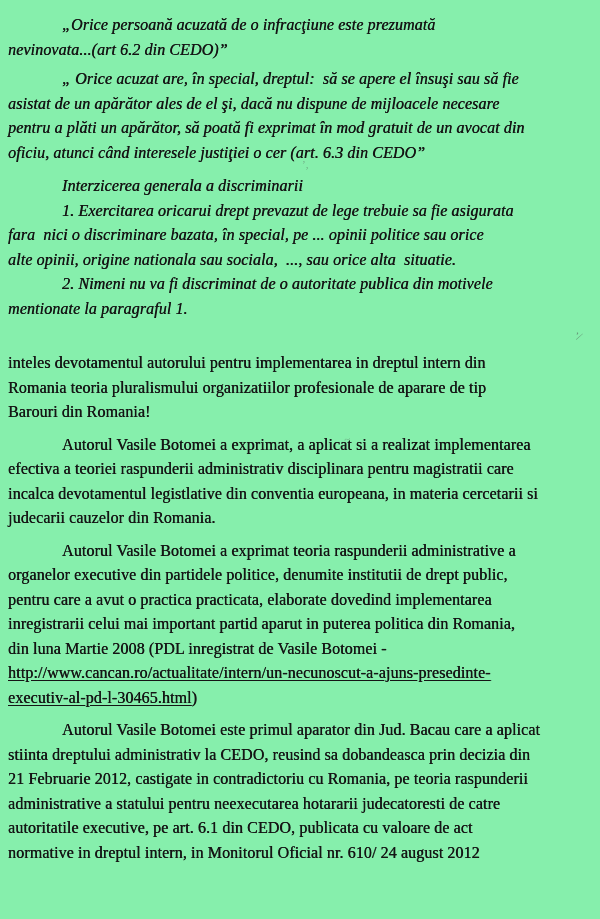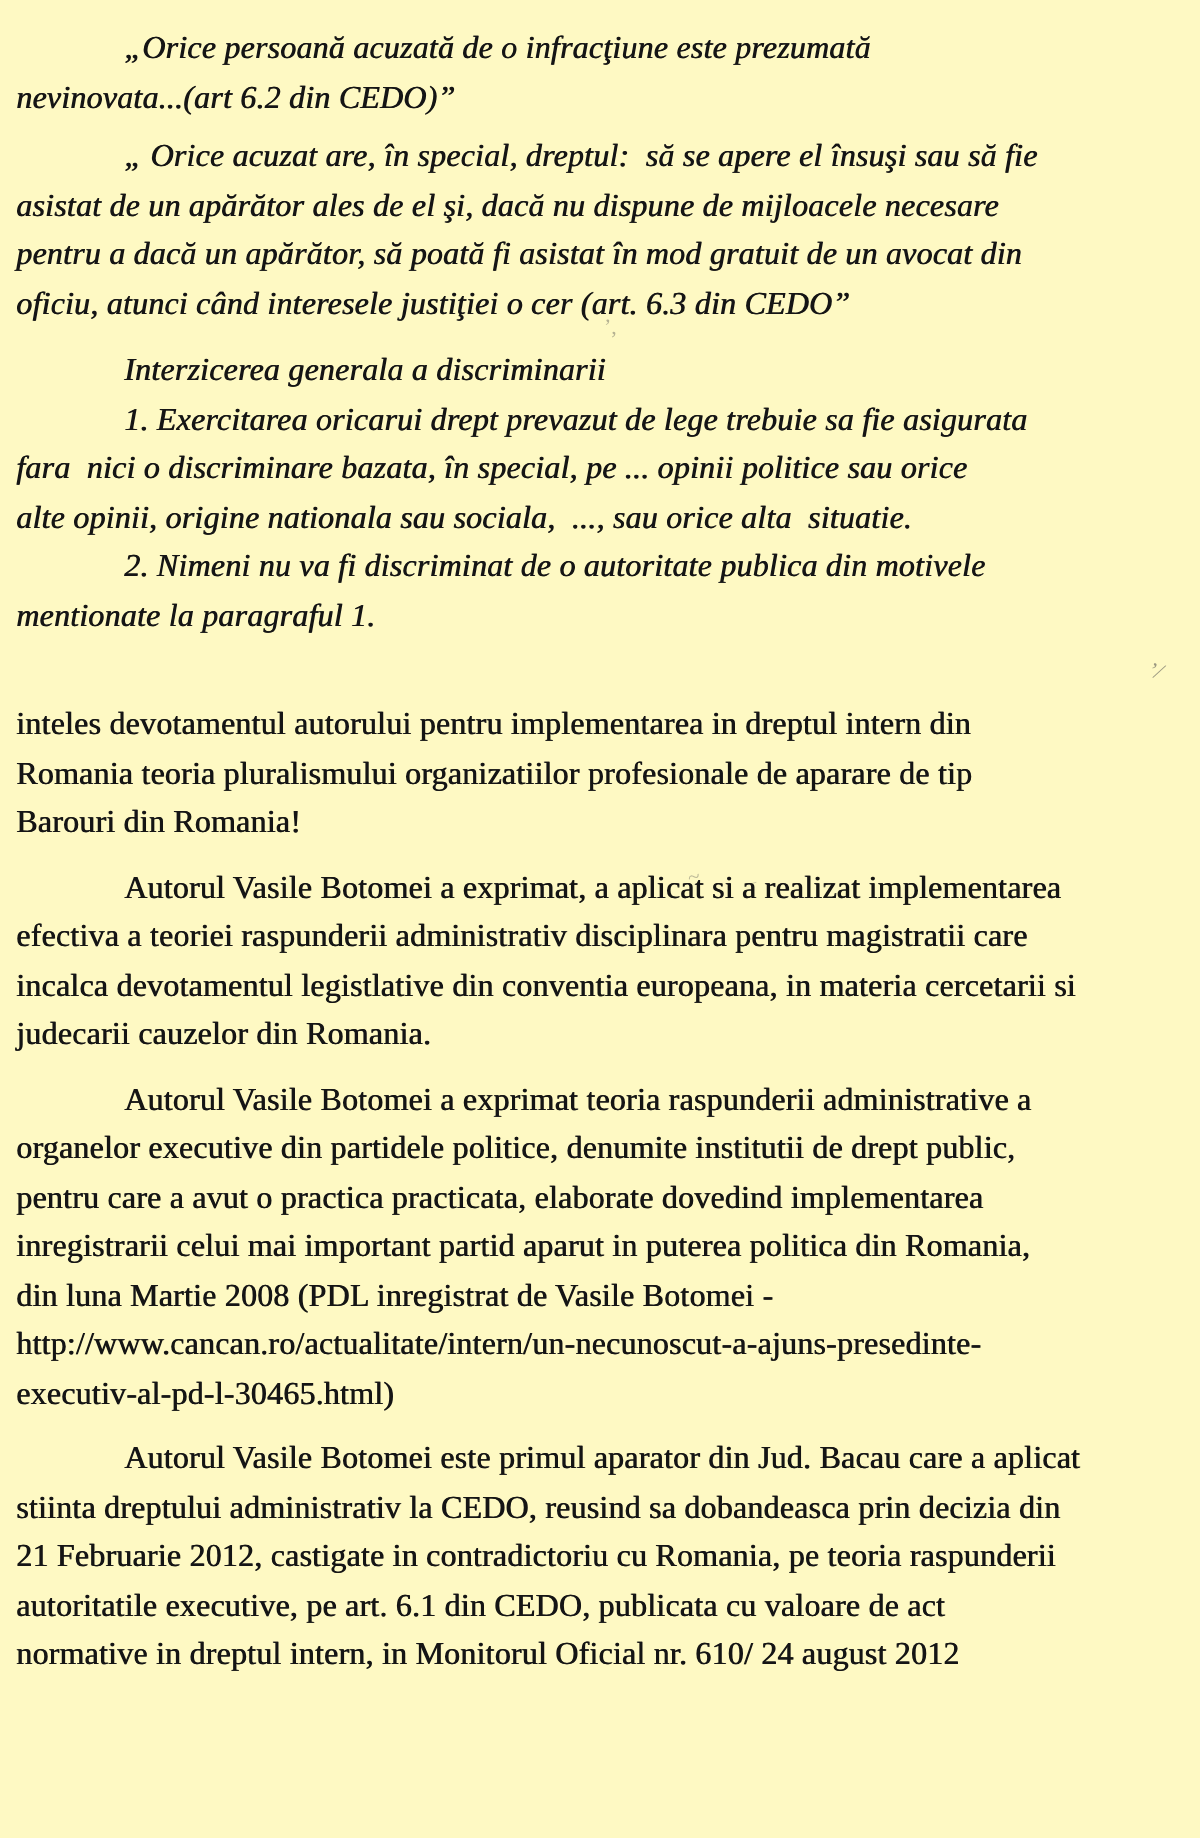--- a/index.html
+++ b/index.html
@@ -1,19 +1,19 @@
 <!DOCTYPE html>
 <html><head>
 <meta charset="utf-8">
 <style>
   html,body{margin:0;padding:0;background:#e8e8e8;}
   .page{
     position:relative;
     width:600px;height:919px;
-    background:#fef9c3;
+    background:#86efac;
     overflow:hidden;
     font-family:"Liberation Serif","DejaVu Serif",serif;
     color:#151515;
   }
   .doc{
     padding:13px 2px 0 8px;
     text-shadow:0.35px 0 0 currentColor; 
   }
   .block{margin:0;}
   .gap-none{margin-top:0;}
@@ -24,20 +24,21 @@
   .line{
     white-space:pre;          
     font-size:16px;
     line-height:24.5px;
     letter-spacing:0.1px;
   }
   .ind{padding-left:54px;}
   .italic .line{font-style:italic;}
   .doc-link{
     color:inherit;
+    text-decoration:underline;
     text-underline-offset:2px;
     cursor:pointer;
   }
   .artifact{
     position:absolute;
     font-size:11px;
     color:#4a4a4a;
     text-shadow:none;
     pointer-events:none;
   }
@@ -47,21 +48,21 @@
 
 <div class="page">
   <div class="doc">
       <div class="block italic gap-none">
         <div class="line ind"><span>„Orice persoană acuzată de o infracţiune este prezumată</span></div>
         <div class="line"><span>nevinovata...(art 6.2 din CEDO)”</span></div>
       </div>
       <div class="block italic gap-xs">
         <div class="line ind"><span>„ Orice acuzat are, în special, dreptul:  să se apere el însuşi sau să fie</span></div>
         <div class="line"><span>asistat de un apărător ales de el şi, dacă nu dispune de mijloacele necesare</span></div>
-        <div class="line"><span>pentru a dacă un apărător, să poată fi asistat în mod gratuit de un avocat din</span></div>
+        <div class="line"><span>pentru a plăti un apărător, să poată fi exprimat în mod gratuit de un avocat din</span></div>
         <div class="line"><span>oficiu, atunci când interesele justiţiei o cer (art. 6.3 din CEDO”</span></div>
       </div>
       <div class="block italic gap-sm">
         <div class="line ind"><span>Interzicerea generala a discriminarii</span></div>
         <div class="line ind"><span>1. Exercitarea oricarui drept prevazut de lege trebuie sa fie asigurata</span></div>
         <div class="line"><span>fara  nici o discriminare bazata, în special, pe ... opinii politice sau orice</span></div>
         <div class="line"><span>alte opinii, origine nationala sau sociala,  ..., sau orice alta  situatie.</span></div>
         <div class="line ind"><span>2. Nimeni nu va fi discriminat de o autoritate publica din motivele</span></div>
         <div class="line"><span>mentionate la paragraful 1.</span></div>
       </div>
@@ -82,20 +83,21 @@
         <div class="line"><span>pentru care a avut o practica practicata, elaborate dovedind implementarea</span></div>
         <div class="line"><span>inregistrarii celui mai important partid aparut in puterea politica din Romania,</span></div>
         <div class="line"><span>din luna Martie 2008 (PDL inregistrat de Vasile Botomei -</span></div>
         <div class="line"><a class="doc-link">http://www.cancan.ro/actualitate/intern/un-necunoscut-a-ajuns-presedinte-</a></div>
         <div class="line"><a class="doc-link">executiv-al-pd-l-30465.html</a><span>)</span></div>
       </div>
       <div class="block gap-md">
         <div class="line ind"><span>Autorul Vasile Botomei este primul aparator din Jud. Bacau care a aplicat</span></div>
         <div class="line"><span>stiinta dreptului administrativ la CEDO, reusind sa dobandeasca prin decizia din</span></div>
         <div class="line"><span>21 Februarie 2012, castigate in contradictoriu cu Romania, pe teoria raspunderii</span></div>
+        <div class="line"><span>administrative a statului pentru neexecutarea hotararii judecatoresti de catre</span></div>
         <div class="line"><span>autoritatile executive, pe art. 6.1 din CEDO, publicata cu valoare de act</span></div>
         <div class="line"><span>normative in dreptul intern, in Monitorul Oficial nr. 610/ 24 august 2012</span></div>
       </div>
     </div>
 <span class="artifact" style="left: 575px; top: 330px; opacity: 0.55; transform: rotate(12deg);">’⁄</span>
     <span class="artifact" style="left: 302px; top: 158px; opacity: 0.4; transform: rotate(0deg);">’,</span>
     <span class="artifact" style="left: 344px; top: 433px; opacity: 0.35; transform: rotate(-12deg);">~</span>
     <span class="artifact" style="left: 376px; top: 441px; opacity: 0.3; transform: rotate(-18deg);">‾</span>
   </div>
 

